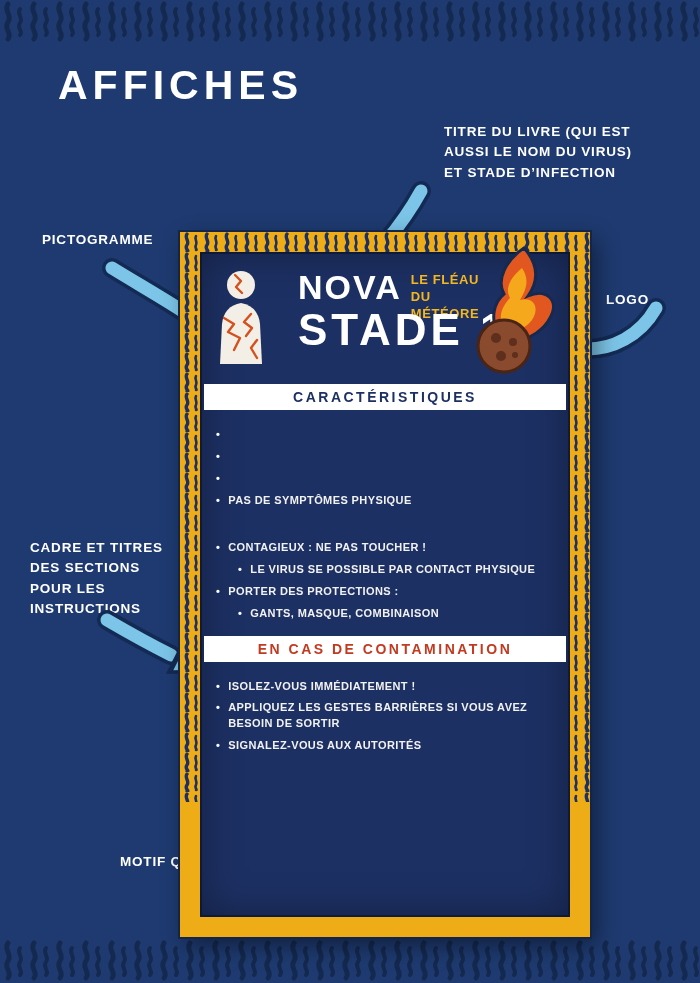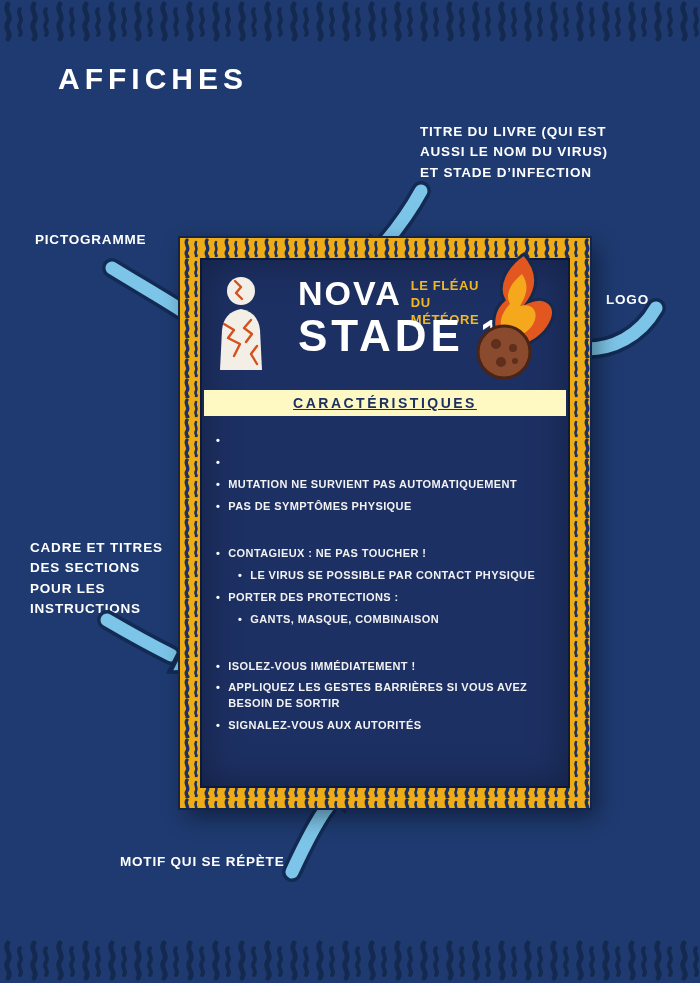--- a/index.html
+++ b/index.html
@@ -8,45 +8,44 @@
     background:#1e3a70;
     font-family:"Liberation Sans", sans-serif;
   }
   svg{display:block;}
   .strip{position:absolute;left:0;width:700px;}
   .strip-top{top:0;}
   .strip-bottom{bottom:0;}
 
   .page-title{
     position:absolute;left:58px;top:62px;
-    color:#ffffff;font-size:30px;font-weight:800;letter-spacing:5px;
+    color:#ffffff;font-size:41px;font-weight:800;letter-spacing:5px;
   }
 
   .note{
     position:absolute;color:#ffffff;font-weight:800;
     font-size:13.5px;line-height:1.5;letter-spacing:0.8px;
   }
-  .note-title{left:420px;top:122px;width:190px;}
-  .note-pictogram{left:35px;top:230px;}
+  .note-title{left:444px;top:122px;width:190px;}
+  .note-pictogram{left:42px;top:230px;}
   .note-logo{left:606px;top:250px;margin-top:40px;}
   .note-frame{left:30px;top:538px;width:145px;}
   .note-motif{left:120px;top:852px;width:175px;}
 
   .arrow{position:absolute;overflow:visible;}
   .a-out{stroke:#132a54;stroke-width:20;fill:none;stroke-linecap:round;}
   .a-body{stroke:#7cc5e8;stroke-width:13;fill:none;stroke-linecap:round;}
   .h-out{fill:#132a54;}
   .h-body{fill:#7cc5e8;}
 
   
   .poster{
-    position:absolute;left:180px;top:232px;width:410px;height:570px;
+    position:absolute;left:180px;top:232px;width:410px;height:705px;
     background:#eead17;
     box-shadow:0 0 0 2px #13254a, 6px 8px 22px rgba(0,0,0,.45);
-    margin-top:6px;
   }
   .poster-border-pattern{position:absolute;inset:0;}
   .poster-inner{
     position:absolute;inset:20px;background:#1d3063;
     box-shadow:inset 0 0 0 2px rgba(8,16,38,.55), inset 0 0 40px rgba(0,0,0,.35);
   }
   .poster-header{position:relative;height:132px;}
   .pictogram{position:absolute;left:10px;top:16px;}
   .title-row{position:absolute;left:98px;top:18px;display:flex;align-items:flex-start;}
   .virus-name{
@@ -56,24 +55,23 @@
     width:78px;margin-left:9px;margin-top:2px;
     color:#f3b71f;font-size:13px;font-weight:800;letter-spacing:0.6px;line-height:1.3;
   }
   .stage{
     position:absolute;left:98px;top:56px;
     color:#ffffff;font-size:44px;font-weight:800;letter-spacing:4px;line-height:1;
   }
   .meteor{position:absolute;right:-4px;top:-8px;}
 
   .banner{
-    margin:0 4px;height:26px;line-height:26px;background:#fef9c3;
+    margin:0 4px;height:26px;line-height:26px;background:#ffffff;
     text-align:center;font-size:14px;font-weight:800;letter-spacing:2.5px;
     color:#1d3063;
-    text-decoration:underline;
   }
   .banner.danger{color:#c23a20;}
   .bullets{padding:11px 16px 8px 16px;}
   .bullet-row{display:flex;gap:8px;margin:6px 0;
     color:#f2f2f2;font-size:11px;font-weight:700;letter-spacing:0.4px;line-height:1.45;}
   .bullet-row.sub{margin-left:22px;margin-top:2px;}
   .dot{flex:0 0 auto;color:#ffffff;}
 </style>
 </head>
 <body>
@@ -192,21 +190,20 @@
       <div class="banner">CARACTÉRISTIQUES</div>
       <div class="bullets">
         <div class="bullet-row">
             <span class="dot">•</span>
           </div>
         <div class="bullet-row">
             <span class="dot">•</span>
           </div>
         <div class="bullet-row">
             <span class="dot">•</span>
-            <span>MUTATION NE SURVIENT PAS AUTOMATIQUEMENT</span>
           </div>
         <div class="bullet-row">
             <span class="dot">•</span>
             <span>PAS DE SYMPTÔMES PHYSIQUE</span>
           </div>
       </div>
 
       <div class="bullets">
         <div class="bullet-row">
             <span class="dot">•</span>
@@ -219,20 +216,21 @@
         <div class="bullet-row">
             <span class="dot">•</span>
             <span>PORTER DES PROTECTIONS :</span>
           </div>
         <div class="bullet-row sub">
             <span class="dot">•</span>
             <span>GANTS, MASQUE, COMBINAISON</span>
           </div>
       </div>
 
+      <div class="banner danger">EN CAS DE CONTAMINATION</div>
       <div class="bullets">
         <div class="bullet-row">
             <span class="dot">•</span>
             <span>ISOLEZ-VOUS IMMÉDIATEMENT !</span>
           </div>
         <div class="bullet-row">
             <span class="dot">•</span>
             <span>APPLIQUEZ LES GESTES BARRIÈRES SI VOUS AVEZ BESOIN DE SORTIR</span>
           </div>
         <div class="bullet-row">

